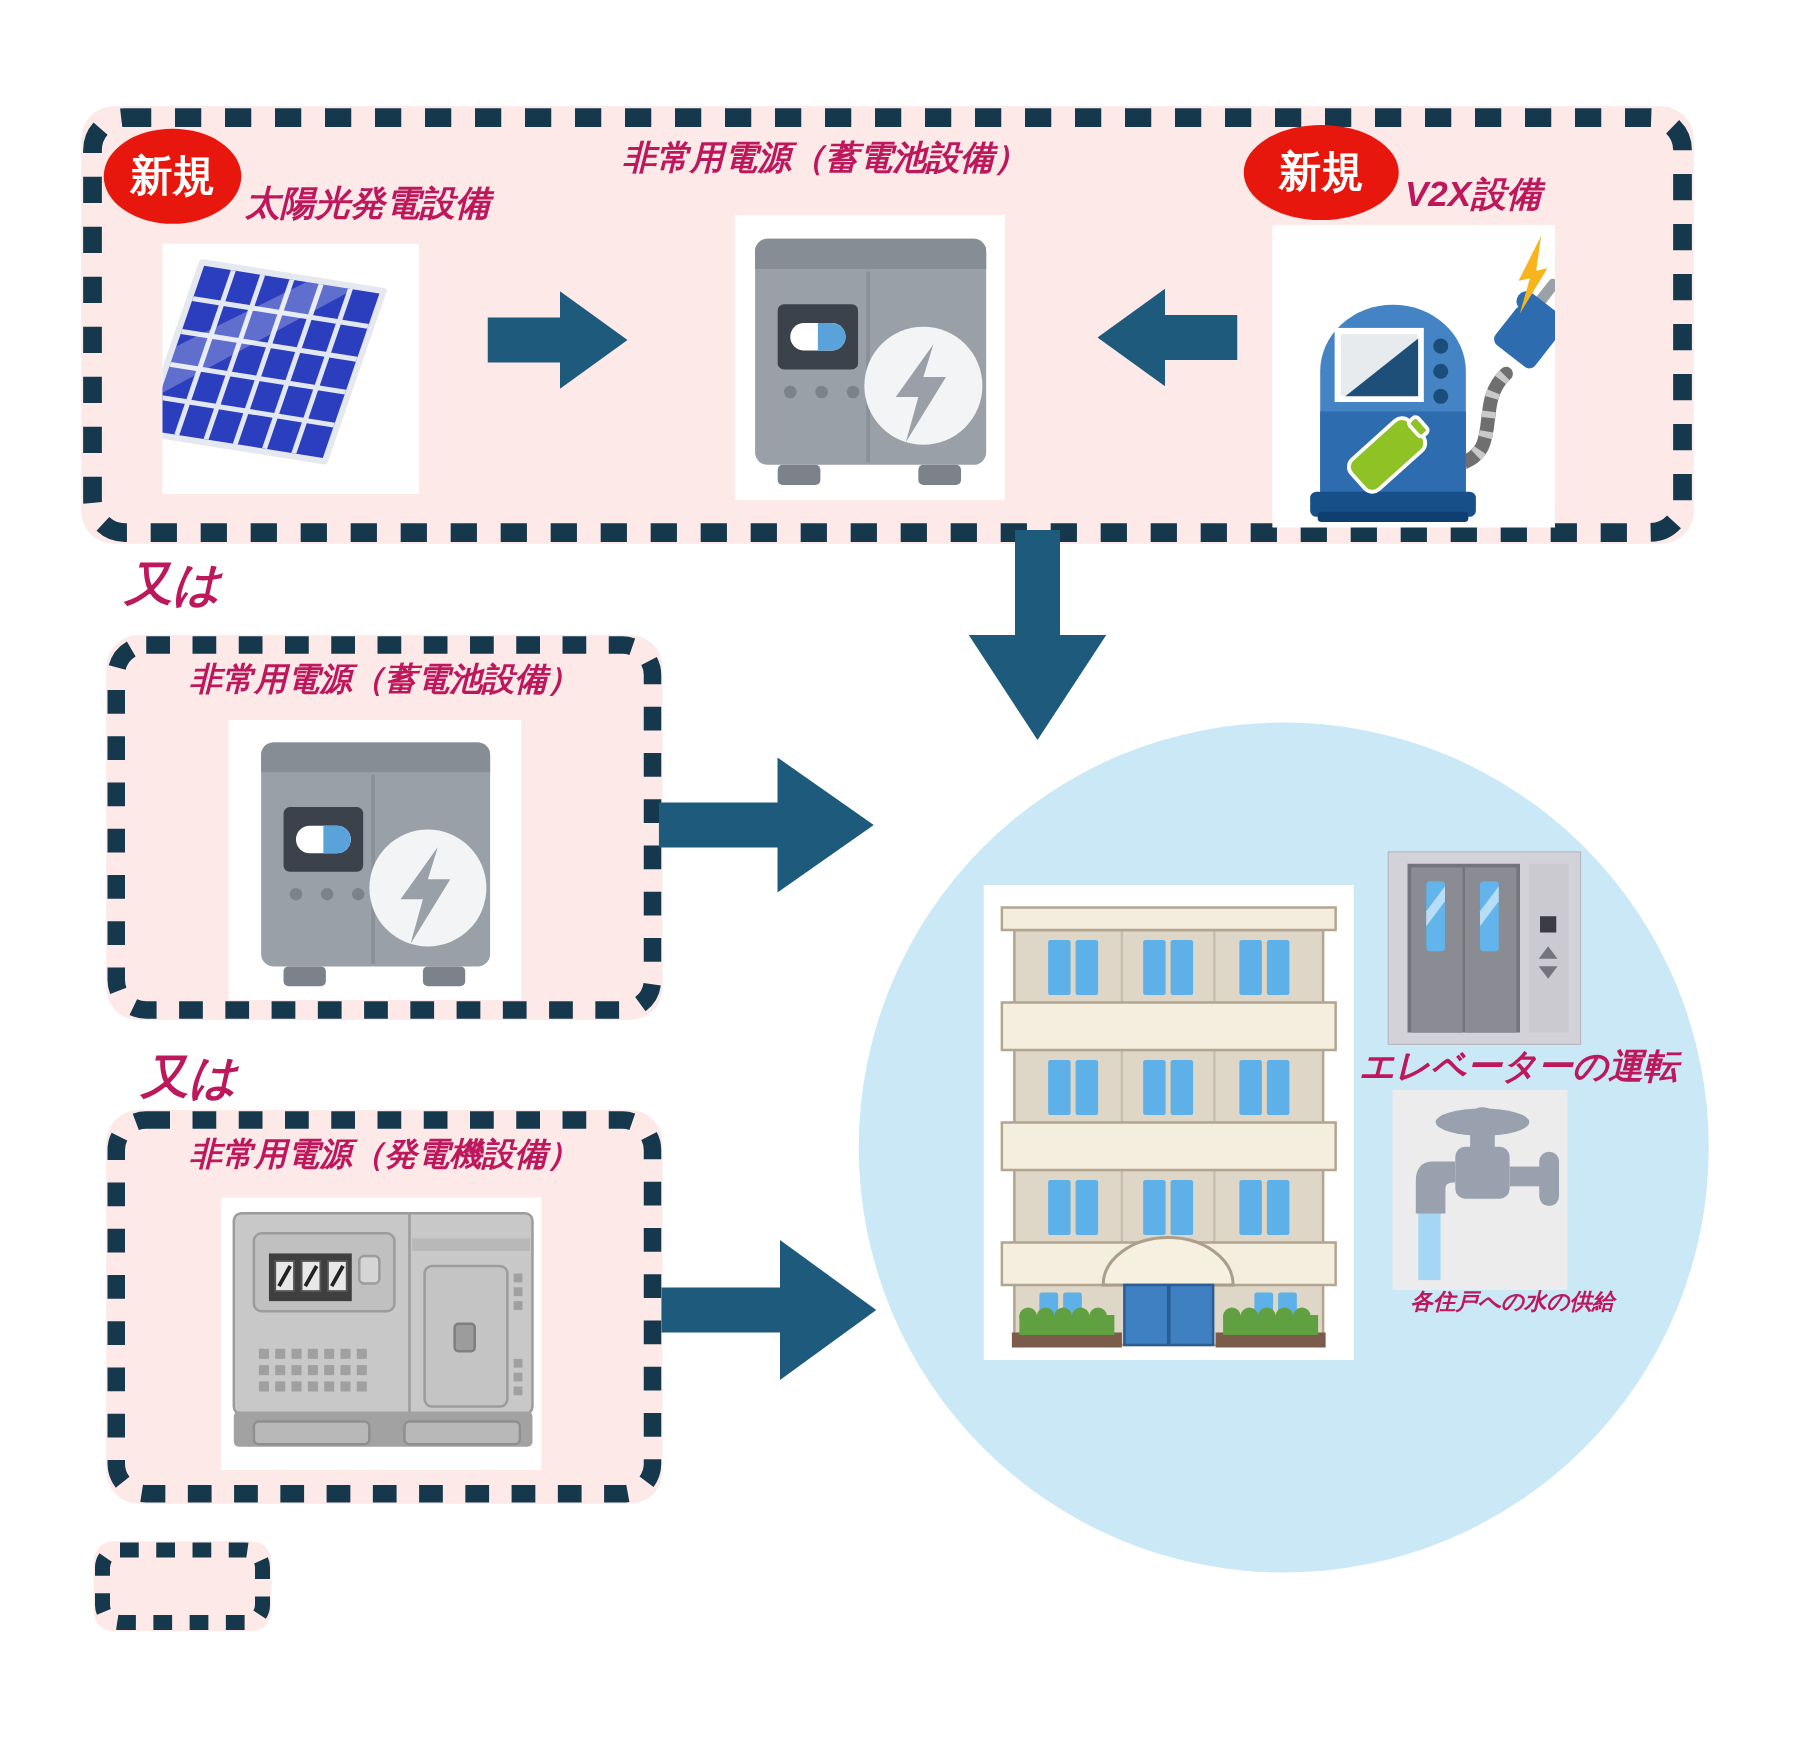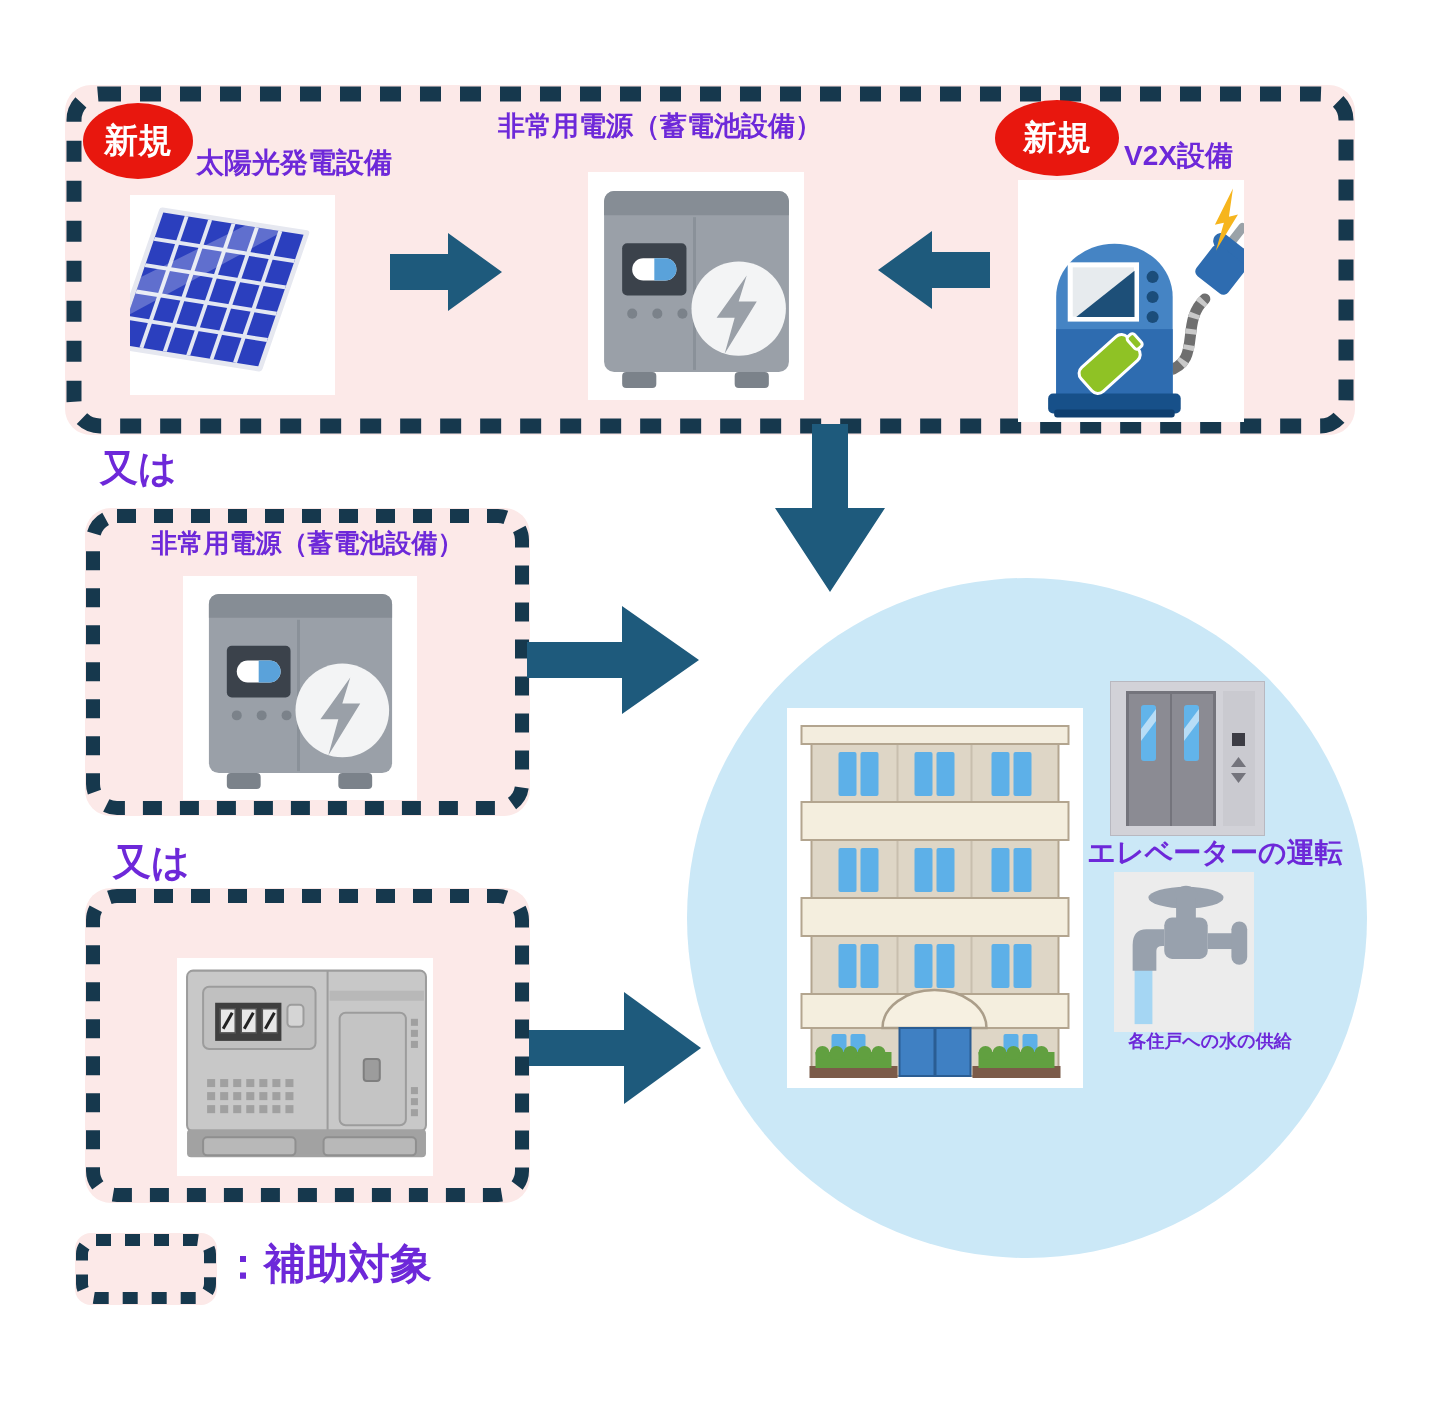--- a/index.html
+++ b/index.html
@@ -3,21 +3,21 @@
 <meta charset="utf-8">
 <style>
   html,body{margin:0;padding:0;background:#ffffff;}
   #canvas{
     position:relative;width:1444px;height:1364px;background:#ffffff;overflow:hidden;
     font-family:"Liberation Sans","DejaVu Sans",sans-serif;color:#000;
   }
   .abs{position:absolute;}
   .pinkbox{position:absolute;background:#fce9e8;border-radius:26px;}
   .dash-svg{position:absolute;left:0;top:0;width:100%;height:100%;pointer-events:none;}
-  .jp{font-weight:bold;color:#6d28d9;line-height:1.05;letter-spacing:0;white-space:nowrap;}
+  .jp{font-weight:bold;color:#be185d;line-height:1.05;letter-spacing:0;white-space:nowrap;font-style:italic;}
   .center{text-align:center;}
   .img-card{position:absolute;background:#ffffff;}
   .img-card svg{display:block;width:100%;height:100%;}
   .badge{
     position:absolute;background:#e8170e;border-radius:50%;
     display:flex;align-items:center;justify-content:center;
     color:#ffffff;font-weight:bold;font-size:34px;
   }
   .arrow svg{display:block;width:100%;height:100%;}
 </style>
@@ -161,20 +161,21 @@
         <polygon fill="#1e5a7c" points="0,36 95,36 95,0 172,54 95,108 95,72 0,72"></polygon>
       </svg>
   </div>
 
   <div class="abs jp" style="left:113px;top:843px;font-size:38px;">又は</div>
 
   <div class="pinkbox" style="left:85px;top:888px;width:445px;height:315px;">
     <svg class="dash-svg" viewBox="0 0 445 315">
       <rect x="8" y="8" width="429" height="299" rx="24" fill="none" stroke="#16384d" stroke-width="14" stroke-dasharray="19 18"></rect>
     </svg>
+    <div class="abs jp center" style="left:0;right:0;top:22px;font-size:26px;">非常用電源（発電機設備）</div>
 
     <div class="img-card" style="left:92px;top:70px;width:256px;height:218px;">
       <svg viewBox="0 0 255 212">
         <rect x="0" y="0" width="255" height="212" fill="#ffffff"></rect>
         <rect x="10" y="10" width="238" height="160" rx="6" fill="#c8c8c8" stroke="#9c9c9c" stroke-width="2"></rect>
         <line x1="150" y1="10" x2="150" y2="170" stroke="#9c9c9c" stroke-width="2"></line>
         <rect x="152" y="30" width="94" height="10" fill="#b8b8b8"></rect>
         <rect x="26" y="26" width="112" height="62" rx="6" fill="#c0c0c0" stroke="#9c9c9c" stroke-width="2"></rect>
         <rect x="38" y="42" width="66" height="38" fill="#3f3f3f"></rect>
         <g fill="#e8e8e8" stroke="#555555" stroke-width="1.5">
@@ -333,15 +334,14 @@
     </svg>
   </div>
 
   <div class="abs jp center" style="left:1070px;top:1032px;width:280px;font-size:18px;z-index:2;">各住戸への水の供給</div>
 
   <div class="pinkbox" style="left:75px;top:1233px;width:142px;height:72px;border-radius:16px;">
     <svg class="dash-svg" viewBox="0 0 142 72">
       <rect x="7" y="7" width="128" height="58" rx="14" fill="none" stroke="#16384d" stroke-width="12" stroke-dasharray="15 14"></rect>
     </svg>
   </div>
-  <div class="abs jp" style="left:222px;top:1242px;font-size:42px;">：補助対象</div>
 
 </div>
 
 </body></html>

